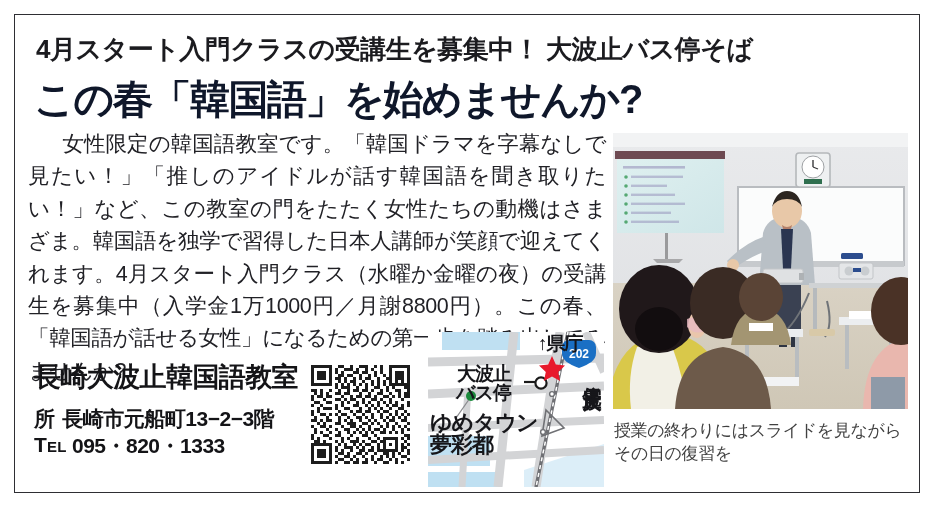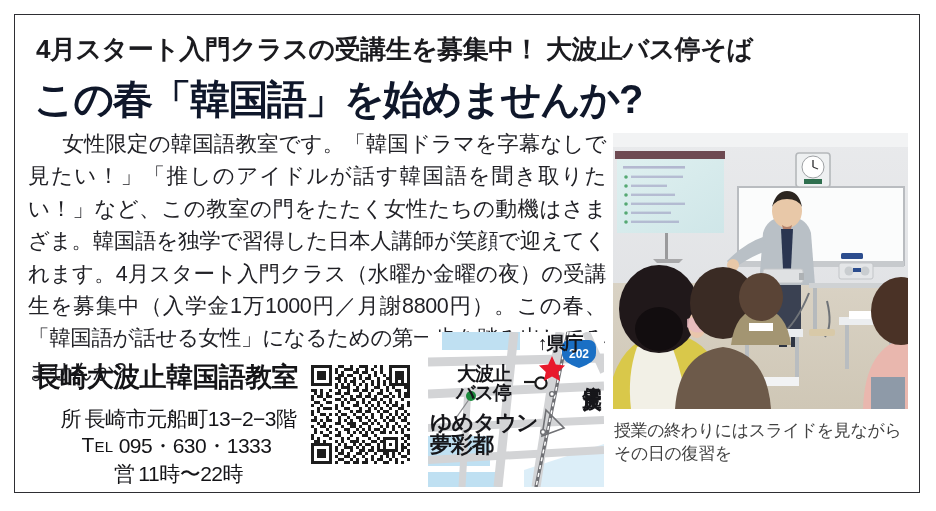--- a/index.html
+++ b/index.html
@@ -86,25 +86,24 @@
   }
   .contact .shop-name {
     font-size: 27px;
     font-weight: 800;
     letter-spacing: -0.6px;
     line-height: 30px;
     margin-bottom: 14px;
   }
   .contact .row {
     font-size: 21px;
-    font-weight: 400;
+    font-weight: 700;
     letter-spacing: -0.5px;
     line-height: 26.5px;
     white-space: nowrap;
-    text-align: center;
   }
   .contact .row .lbl {
     display: inline-block;
     min-width: 1.35em;
   }
   .contact .row .lbl.tel {
     font-size: 15px;
     letter-spacing: 0.2px;
     position: relative;
     top: -1px;
@@ -195,26 +194,23 @@
 
   <div class="contact">
     <div class="shop-name">長崎大波止韓国語教室</div>
 
     <div class="row">
       <span class="lbl">所</span><span>長崎市元船町13−2−3階</span>
     </div>
 
     <div class="row">
       <span class="lbl tel"><span class="cap">T</span>EL</span>
-      <span>095・630・1333</span>
+      <span>095・820・1333</span>
     </div>
 
-    <div class="row">
-      <span class="lbl">営</span><span>11時〜22時</span>
-    </div>
 
   </div>
 
   <div class="qr">
     <svg width="99" height="99" viewBox="0 0 33 33" shape-rendering="crispEdges" role="img">
       <rect width="33" height="33" fill="#ffffff"></rect>
       <g fill="#1d1d1d">
 
         <rect x="0" y="0" width="7" height="1"></rect>
           <rect x="0" y="6" width="7" height="1"></rect>

